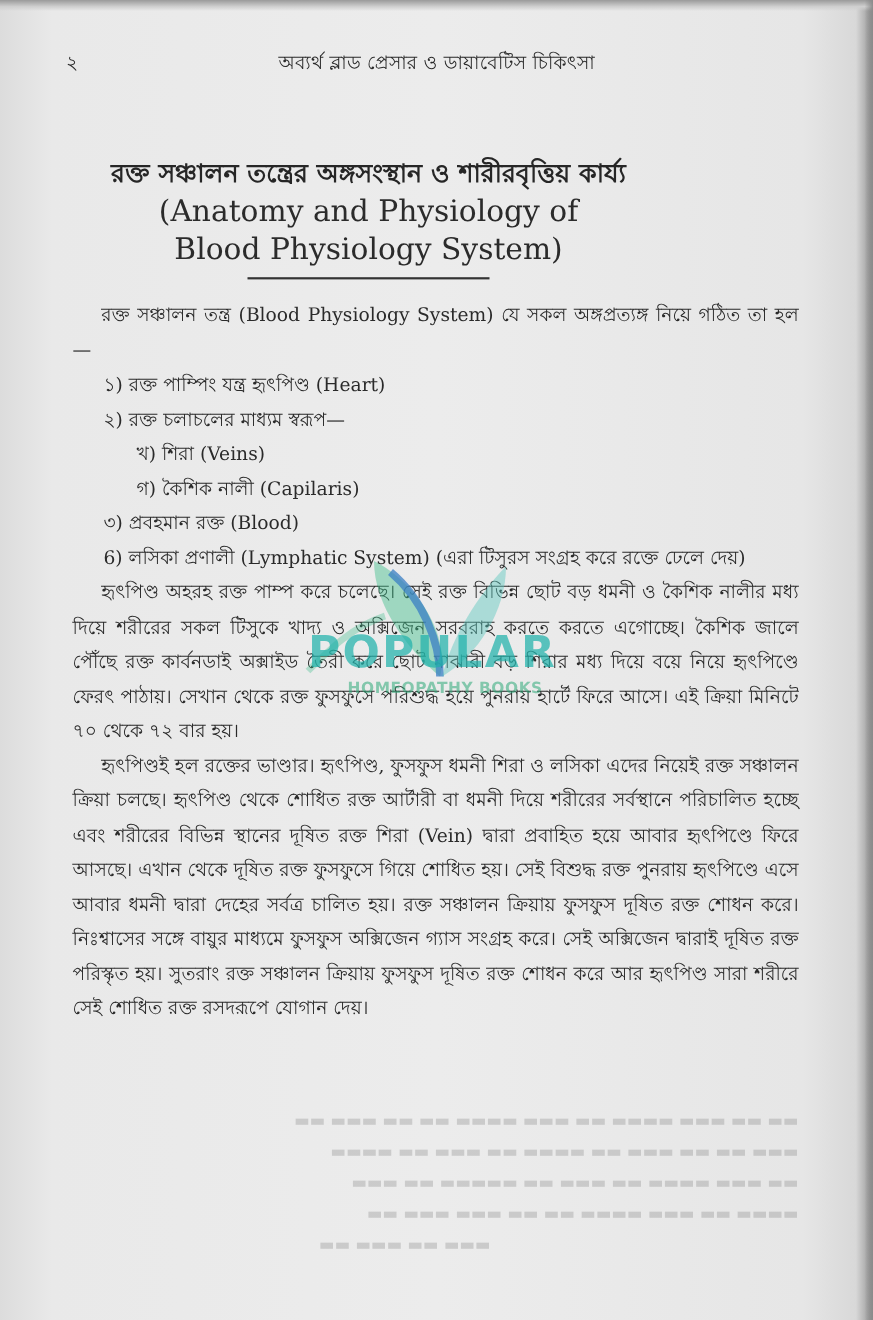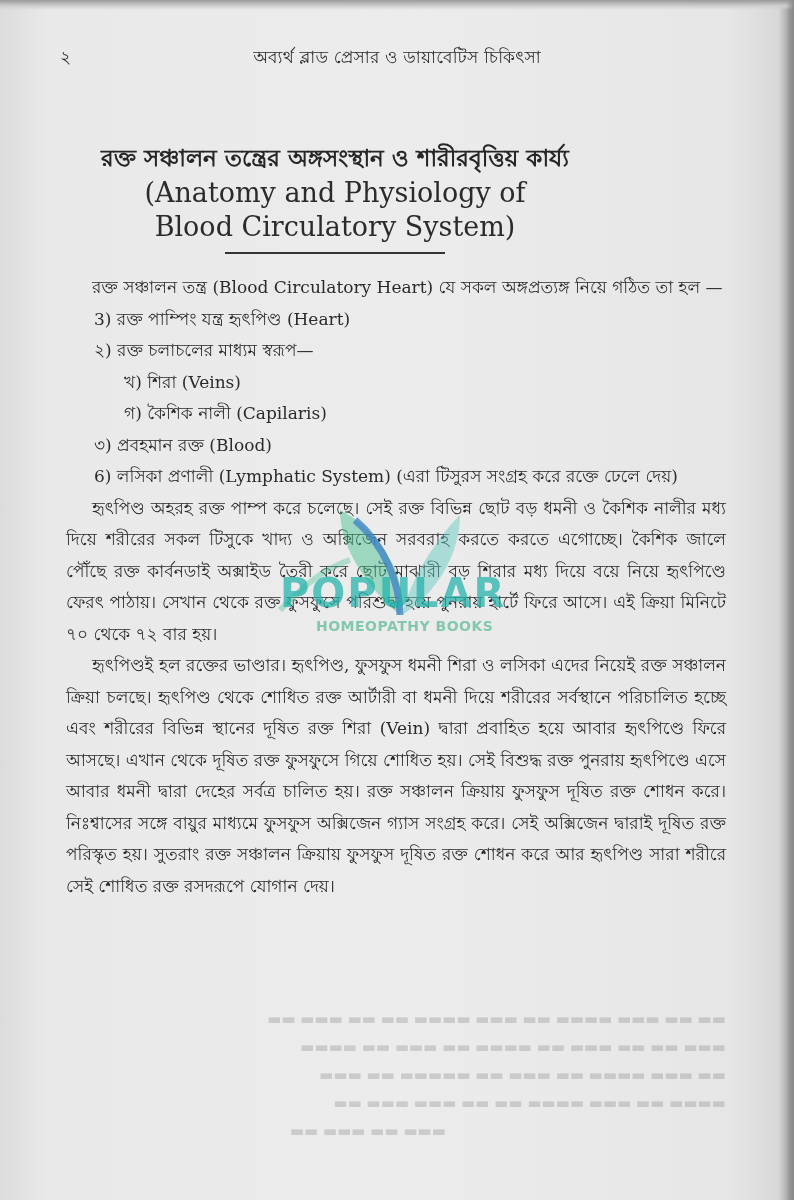--- a/index.html
+++ b/index.html
@@ -48,27 +48,27 @@
   <div class="right-edge"></div>
 
   <div class="header">
     <span class="page-num">২</span>
     <div class="running-title">অব্যর্থ ব্লাড প্রেসার ও ডায়াবেটিস চিকিৎসা</div>
   </div>
 
   <div class="chapter-title">
     <div class="title-bn">রক্ত সঞ্চালন তন্ত্রের অঙ্গসংস্থান ও শারীরবৃত্তিয় কার্য্য</div>
     <div class="title-en">(Anatomy and Physiology of</div>
-    <div class="title-en">Blood Circulatory System)</div>
+    <div class="title-en">Blood Physiology System)</div>
     <div class="title-rule"></div>
   </div>
 
   <div class="body">
-    <p class="para indent">রক্ত সঞ্চালন তন্ত্র (Blood Circulatory Heart) যে সকল অঙ্গপ্রত্যঙ্গ নিয়ে গঠিত তা হল —</p>
-    <p class="para li1">3) রক্ত পাম্পিং যন্ত্র হৃৎপিণ্ড (Heart)</p>
+    <p class="para indent">রক্ত সঞ্চালন তন্ত্র (Blood Physiology System) যে সকল অঙ্গপ্রত্যঙ্গ নিয়ে গঠিত তা হল —</p>
+    <p class="para li1">১) রক্ত পাম্পিং যন্ত্র হৃৎপিণ্ড (Heart)</p>
     <p class="para li1">২) রক্ত চলাচলের মাধ্যম স্বরূপ—</p>
     <p class="para li2">খ) শিরা (Veins)</p>
     <p class="para li2">গ) কৈশিক নালী (Capilaris)</p>
     <p class="para li1">৩) প্রবহমান রক্ত (Blood)</p>
     <p class="para" style="text-indent:28px">6) লসিকা প্রণালী (Lymphatic System) (এরা টিসুরস সংগ্রহ করে রক্তে ঢেলে দেয়)</p>
     <p class="para indent">হৃৎপিণ্ড অহরহ রক্ত পাম্প করে চলেছে। সেই রক্ত বিভিন্ন ছোট বড় ধমনী ও কৈশিক নালীর মধ্য দিয়ে শরীরের সকল টিসুকে খাদ্য ও অক্সিজেন সরবরাহ করতে করতে এগোচ্ছে। কৈশিক জালে পৌঁছে রক্ত কার্বনডাই অক্সাইড তৈরী করে ছোট মাঝারী বড় শিরার মধ্য দিয়ে বয়ে নিয়ে হৃৎপিণ্ডে ফেরৎ পাঠায়। সেখান থেকে রক্ত ফুসফুসে পরিশুদ্ধ হয়ে পুনরায় হার্টে ফিরে আসে। এই ক্রিয়া মিনিটে ৭০ থেকে ৭২ বার হয়।</p>
     <p class="para indent">হৃৎপিণ্ডই হল রক্তের ভাণ্ডার। হৃৎপিণ্ড, ফুসফুস ধমনী শিরা ও লসিকা এদের নিয়েই রক্ত সঞ্চালন ক্রিয়া চলছে। হৃৎপিণ্ড থেকে শোধিত রক্ত আর্টারী বা ধমনী দিয়ে শরীরের সর্বস্থানে পরিচালিত হচ্ছে এবং শরীরের বিভিন্ন স্থানের দূষিত রক্ত শিরা (Vein) দ্বারা প্রবাহিত হয়ে আবার হৃৎপিণ্ডে ফিরে আসছে। এখান থেকে দূষিত রক্ত ফুসফুসে গিয়ে শোধিত হয়। সেই বিশুদ্ধ রক্ত পুনরায় হৃৎপিণ্ডে এসে আবার ধমনী দ্বারা দেহের সর্বত্র চালিত হয়। রক্ত সঞ্চালন ক্রিয়ায় ফুসফুস দূষিত রক্ত শোধন করে। নিঃশ্বাসের সঙ্গে বায়ুর মাধ্যমে ফুসফুস অক্সিজেন গ্যাস সংগ্রহ করে। সেই অক্সিজেন দ্বারাই দূষিত রক্ত পরিস্কৃত হয়। সুতরাং রক্ত সঞ্চালন ক্রিয়ায় ফুসফুস দূষিত রক্ত শোধন করে আর হৃৎপিণ্ড সারা শরীরে সেই শোধিত রক্ত রসদরূপে যোগান দেয়।</p>
   </div>
 
   <div class="watermark">

